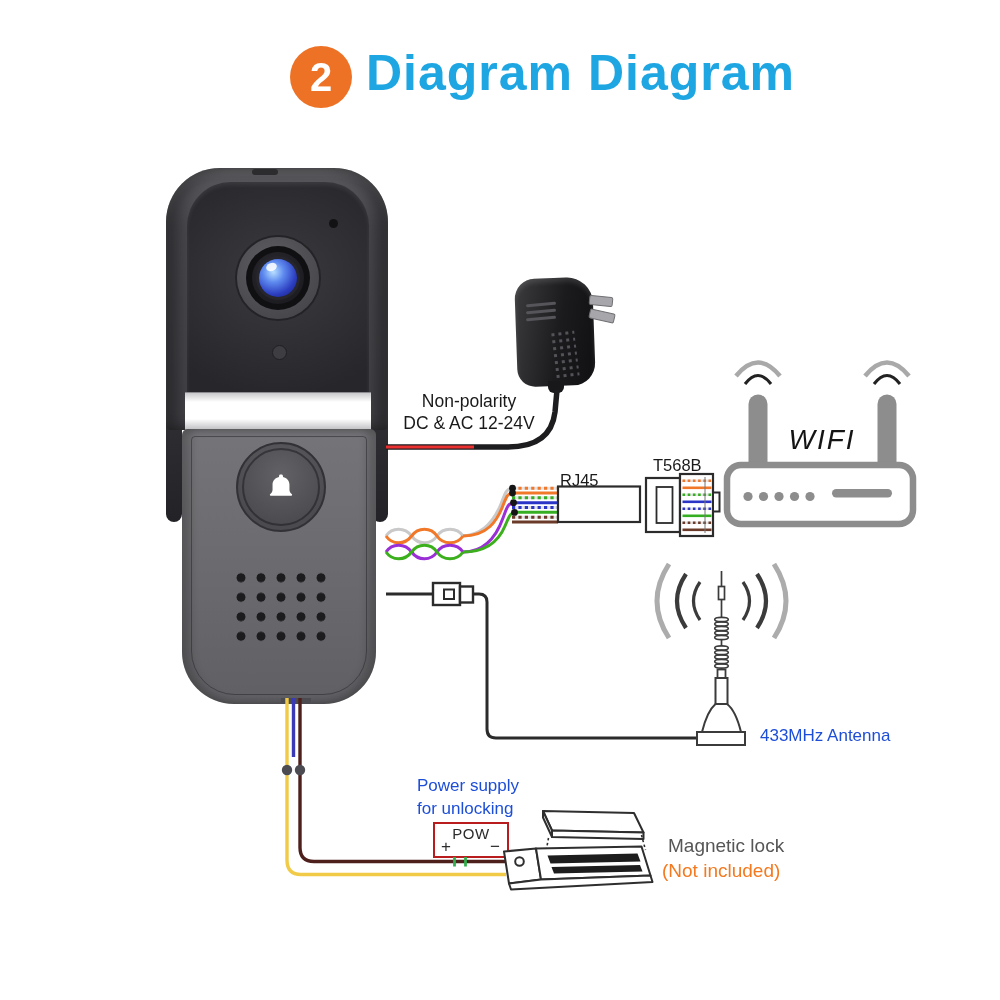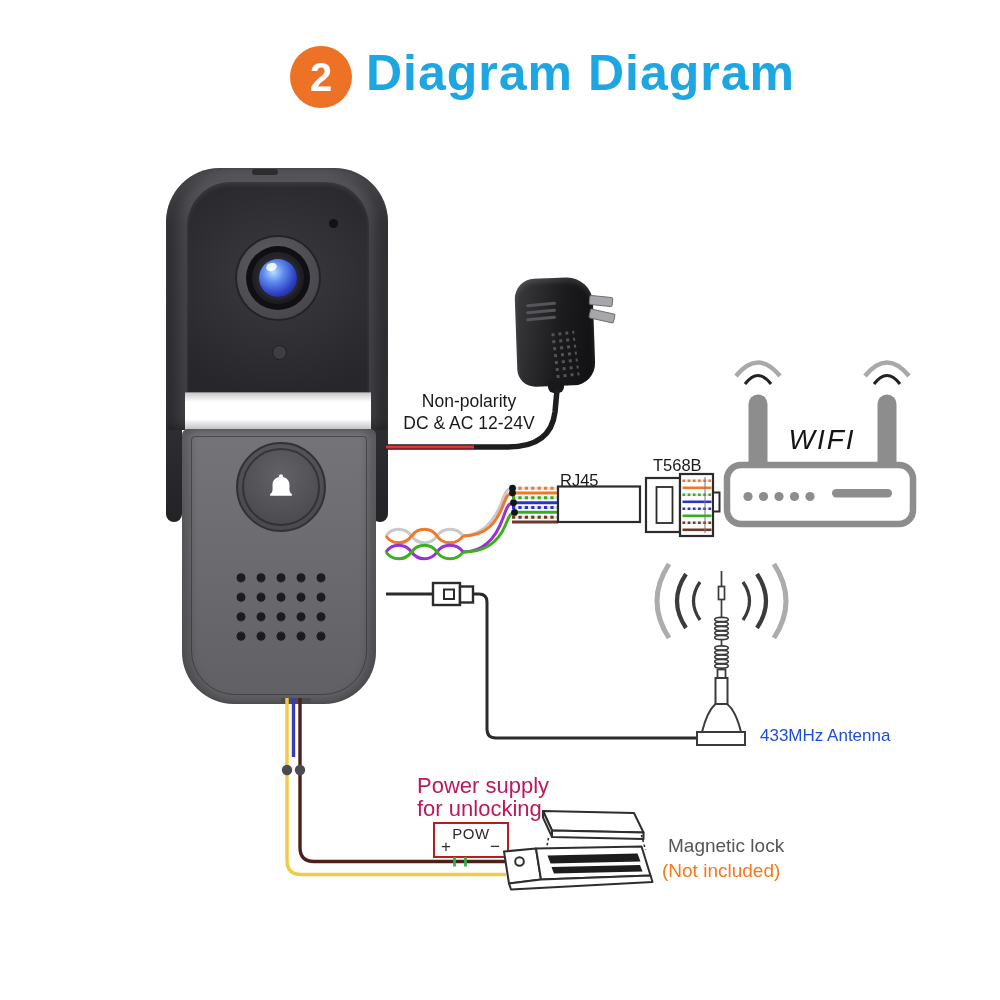--- a/index.html
+++ b/index.html
@@ -72,21 +72,21 @@
   .adnub{left:548px;top:381px;width:16px;height:12px;background:#18181a;border-radius:0 0 6px 6px;}
 
   
   .lbl{color:#1a1a1a;font-size:17px;line-height:21.5px;}
   .lbl-adapter{left:398px;top:391px;width:142px;text-align:center;font-size:17.5px;}
   .lbl-rj45{left:560px;top:464px;font-size:16.5px;margin-top:6px;}
   .lbl-t568b{left:653px;top:455px;font-size:16.5px;}
   .lbl-wifi{left:767px;top:424px;width:110px;text-align:center;font-size:28px;font-style:italic;
             color:#141414;letter-spacing:2px;}
   .lbl-antenna{left:760px;top:726px;font-size:17px;color:#1d4ed8;}
-  .lbl-unlock{left:417px;top:775px;font-size:22px;color:#be185d;line-height:22.5px;}
+  .lbl-unlock{left:417px;top:775px;font-size:17px;color:#1d4ed8;line-height:22.5px;}
   .lbl-maglock{left:668px;top:835px;font-size:19px;color:#565656;}
   .lbl-notinc{left:662px;top:860px;font-size:19px;color:#f5791e;}
 
   
   .powbox{left:433px;top:822px;width:76px;height:36px;background:#fff;border:2px solid #b91c1c;
           box-sizing:border-box;}
   .powttl{position:absolute;left:0;right:0;top:1px;text-align:center;font-size:15px;color:#2c2c2c;
           letter-spacing:.5px;}
   .powplus{position:absolute;left:6px;top:13px;font-size:17px;color:#2c2c2c;}
   .powminus{position:absolute;right:7px;top:13px;font-size:17px;color:#2c2c2c;}

